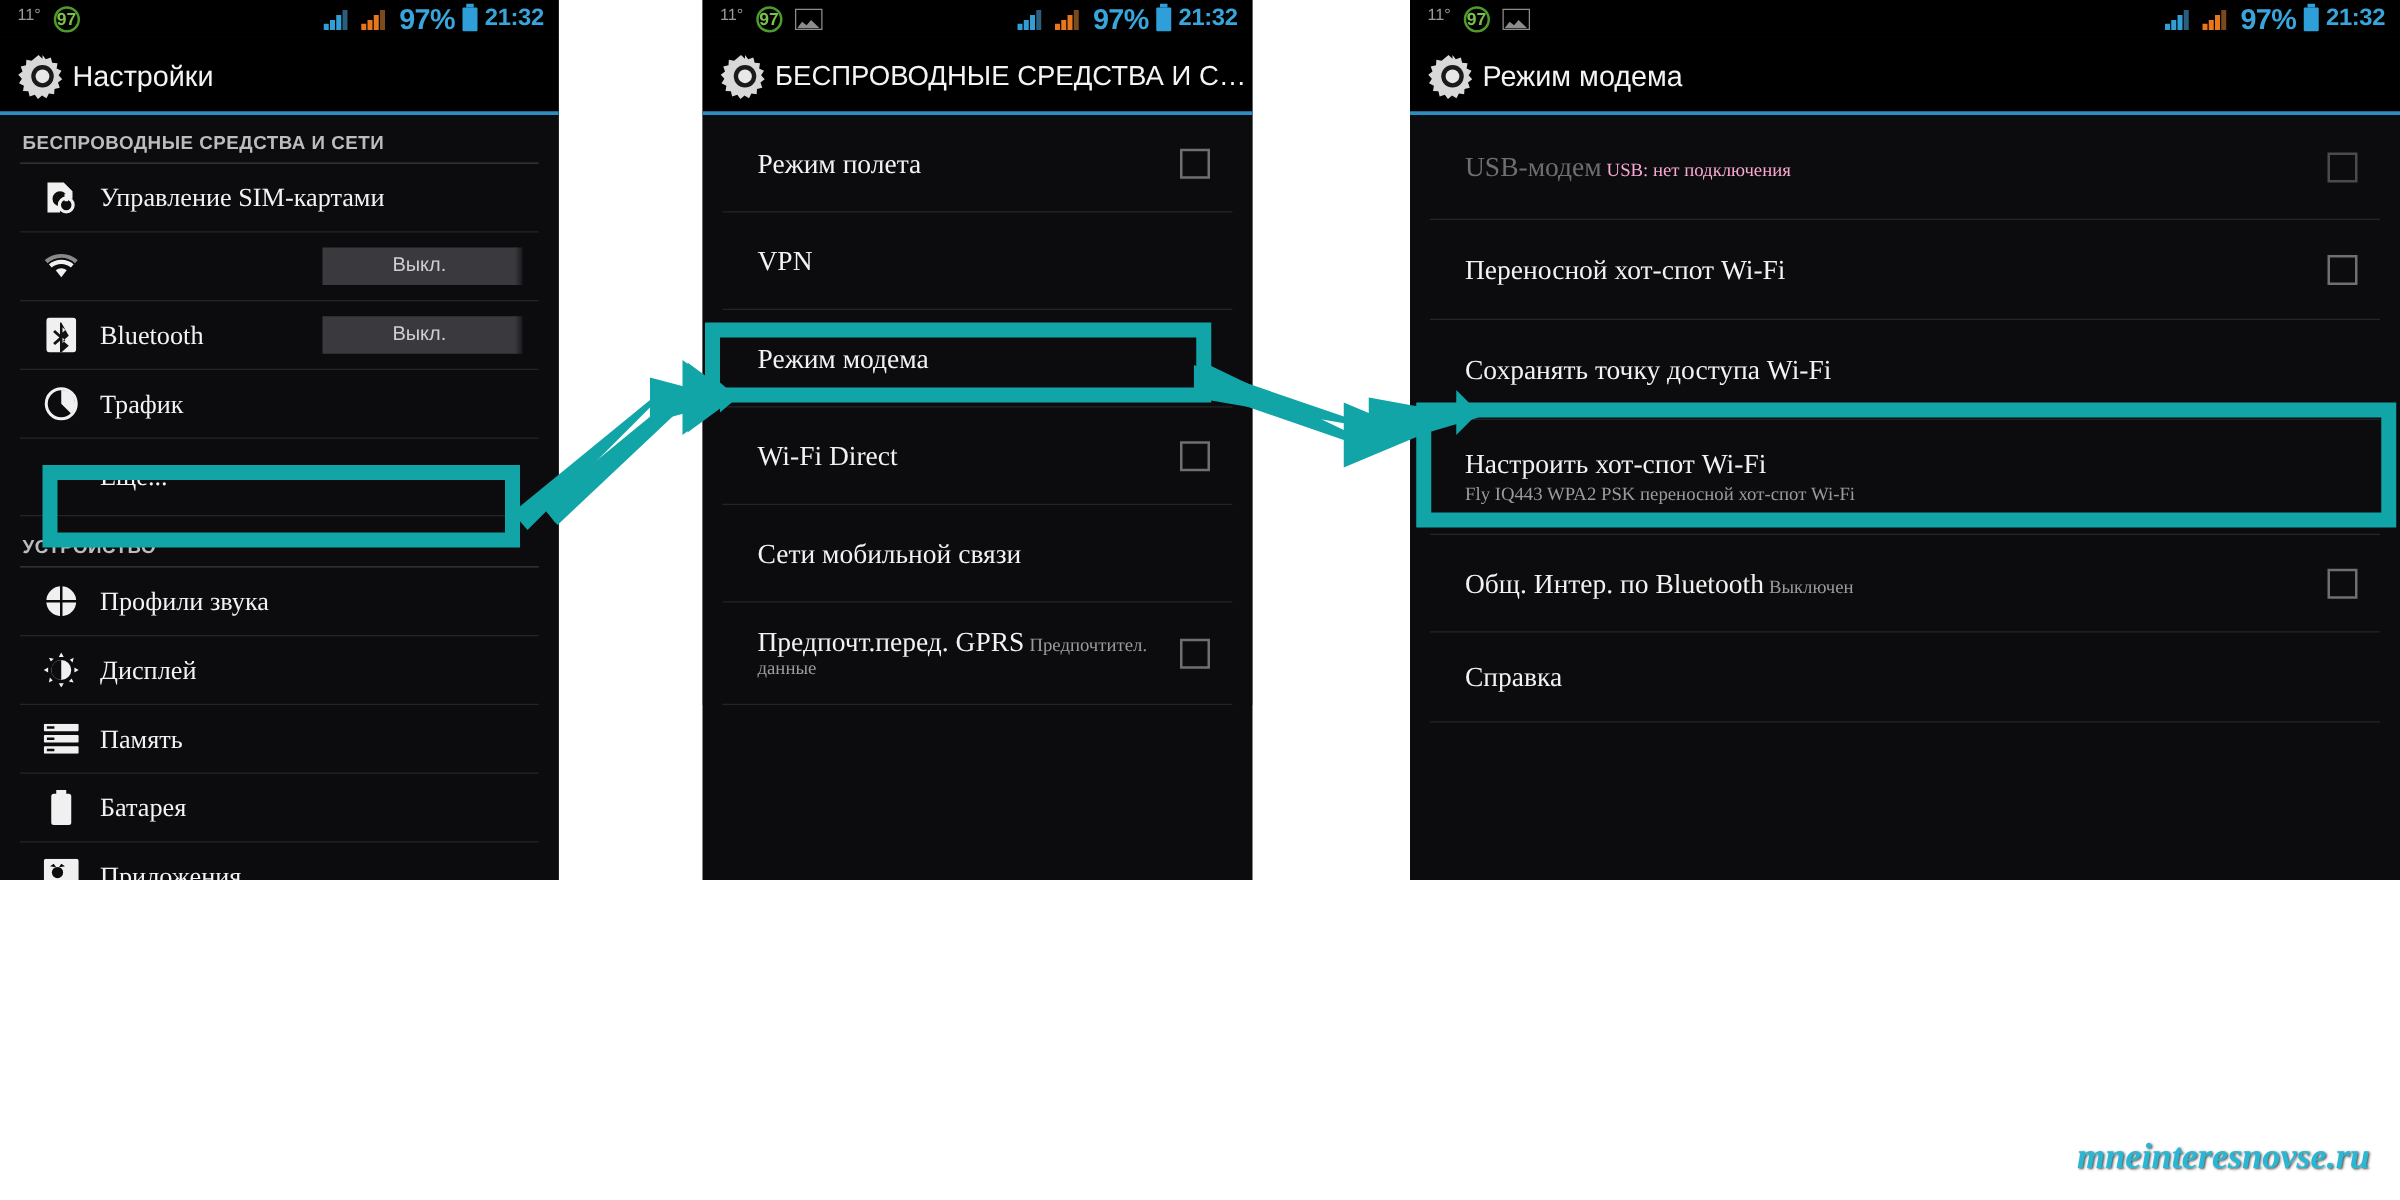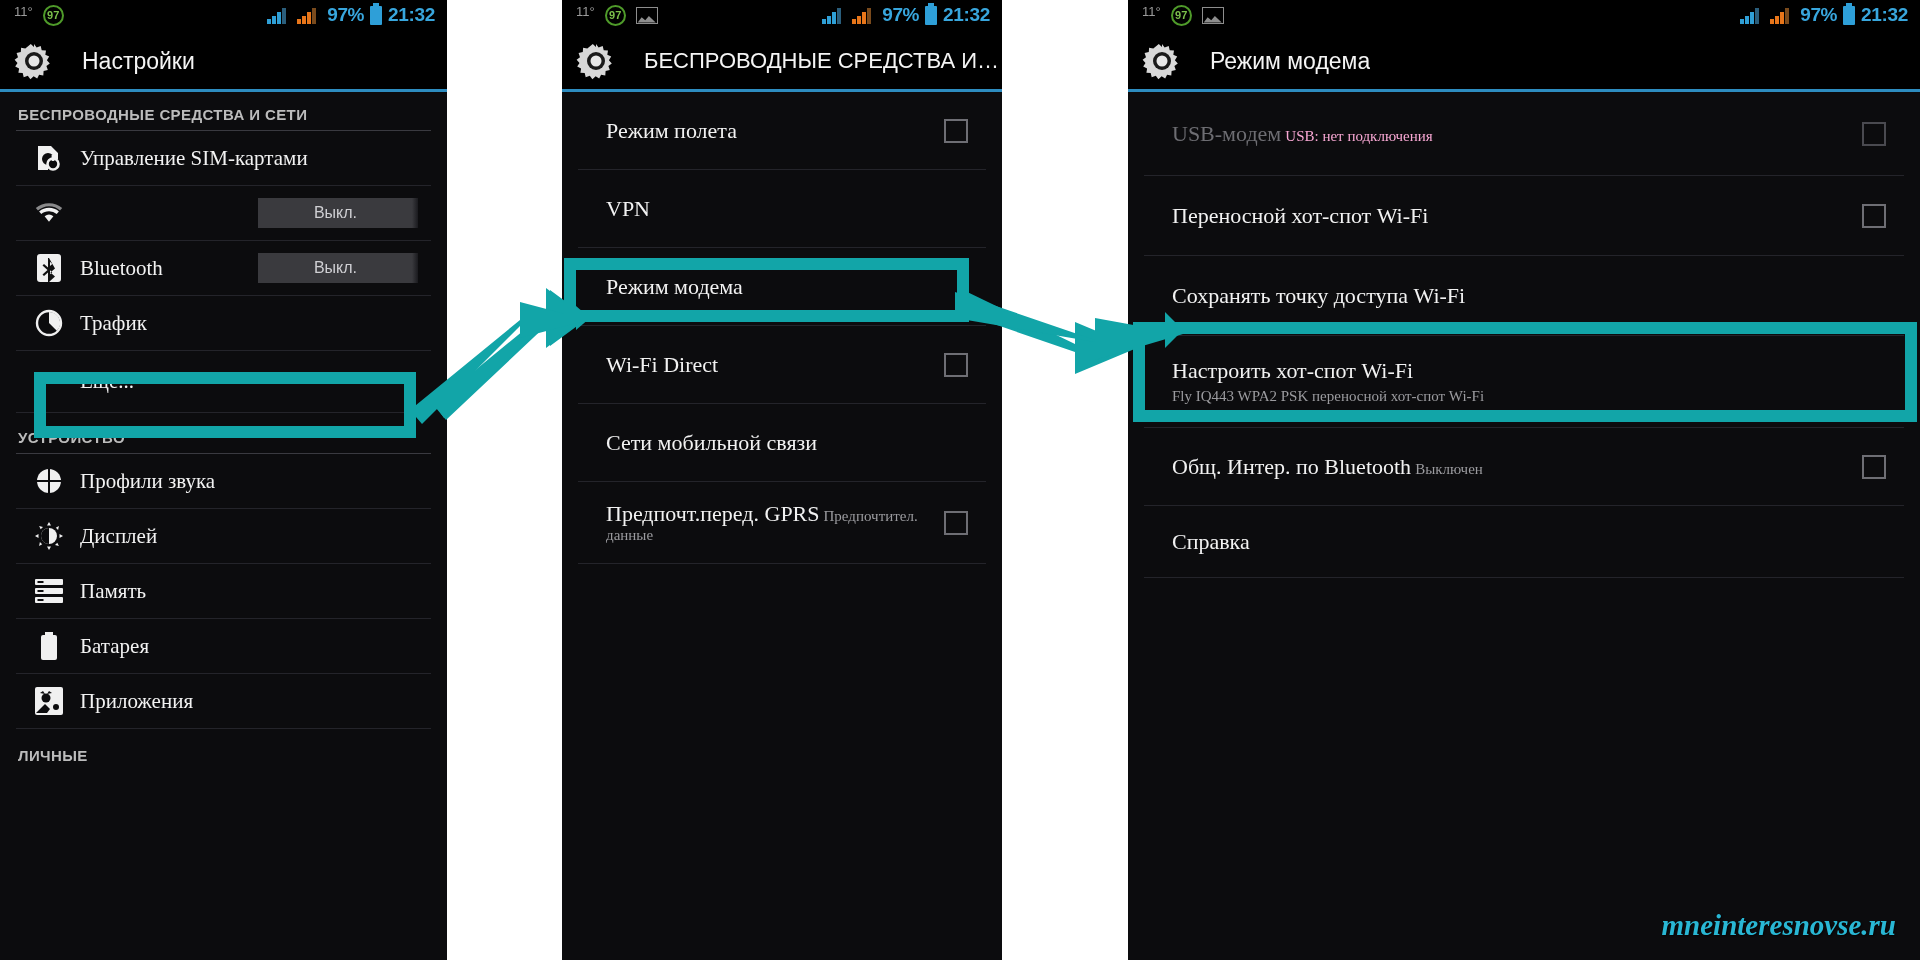--- a/index.html
+++ b/index.html
@@ -6,40 +6,40 @@
   html, body {
     width: 1920px; height: 960px;
     background: #ffffff;
     font-family: "Liberation Sans", sans-serif;
     overflow: hidden;
   }
   .stage { position: relative; width: 1920px; height: 960px; background: #fff; }
 
   
   .panel {
-    position: absolute; top: 0; height: 960px;
+    position: absolute; top: 0; height: 704px;
     background: #0c0c0e;
     overflow: hidden;
   }
   #panel-1 { left: 0;    width: 447px; }
   #panel-2 { left: 562px; width: 440px; }
   #panel-3 { left: 1128px; width: 792px; }
 
   
   .statusbar {
     position: relative; height: 30px; background: #000;
     display: flex; align-items: center; padding: 0 6px;
   }
   .sb-left { display: flex; align-items: center; gap: 10px; padding-left: 8px; }
   .sb-right { margin-left: auto; display: flex; align-items: center; gap: 6px; padding-right: 6px; }
   .sb-temp { color: #9a9a9a; font-size: 13px; position: relative; top: -4px; }
   .sb-batt-circle {
     width: 21px; height: 21px; border-radius: 50%;
     border: 2px solid #4f9b2a; color: #7cc04c;
-    font-size: 11px; display: flex; align-items: center; justify-content: center;
+    font-size: 14px; display: flex; align-items: center; justify-content: center;
     font-weight: bold;
   }
   .sb-photo {
     width: 22px; height: 17px; border: 1.6px solid #8d8d8d;
     position: relative; overflow: hidden;
   }
   .sb-photo::after {
     content: ''; position: absolute; bottom: 0; left: 1px; right: 1px; height: 8px;
     background: #8d8d8d;
     clip-path: polygon(0 100%, 22% 35%, 42% 72%, 62% 18%, 100% 100%);
@@ -51,33 +51,33 @@
     position: absolute; bottom: 0; width: 4px; display: block;
   }
   .sig i:nth-child(1) { left: 0;  height: 5px; }
   .sig i:nth-child(2) { left: 5px; height: 8px; }
   .sig i:nth-child(3) { left: 10px; height: 12px; }
   .sig i:nth-child(4) { left: 15px; height: 16px; }
   .sig.blue i { background: #2f9fd6; }
   .sig.orange i { background: #e8761a; }
   .sig .dim { background: #2a5e7c !important; }
   .sig.orange .dim { background: #7a4a1c !important; }
-  .sb-pct { color: #38a6dd; font-size: 19px; font-weight: bold; letter-spacing: -0.5px; }
+  .sb-pct { color: #38a6dd; font-size: 23px; font-weight: bold; letter-spacing: -0.5px; }
   .sb-battico {
     width: 12px; height: 19px; background: #2e9fd8; border-radius: 1px; position: relative;
   }
   .sb-battico::before {
     content: ''; position: absolute; top: -3px; left: 3px; width: 6px; height: 3px; background: #2e9fd8;
   }
   .sb-time { color: #38a6dd; font-size: 19px; font-weight: bold; letter-spacing: -0.3px; }
 
   
   .actionbar {
     height: 62px; background: #000; display: flex; align-items: center;
-    padding-left: 14px; gap: 28px; position: relative;
+    padding-left: 14px; gap: 4px; position: relative;
   }
   .actionbar::after {
     content: ''; position: absolute; bottom: 0; left: 0; right: 0; height: 3px;
     background: #2d8cc0;
   }
   .gear {
     width: 40px; height: 40px; flex: 0 0 40px; position: relative;
   }
   .gear svg { width: 40px; height: 40px; display: block; }
   .ab-title {

